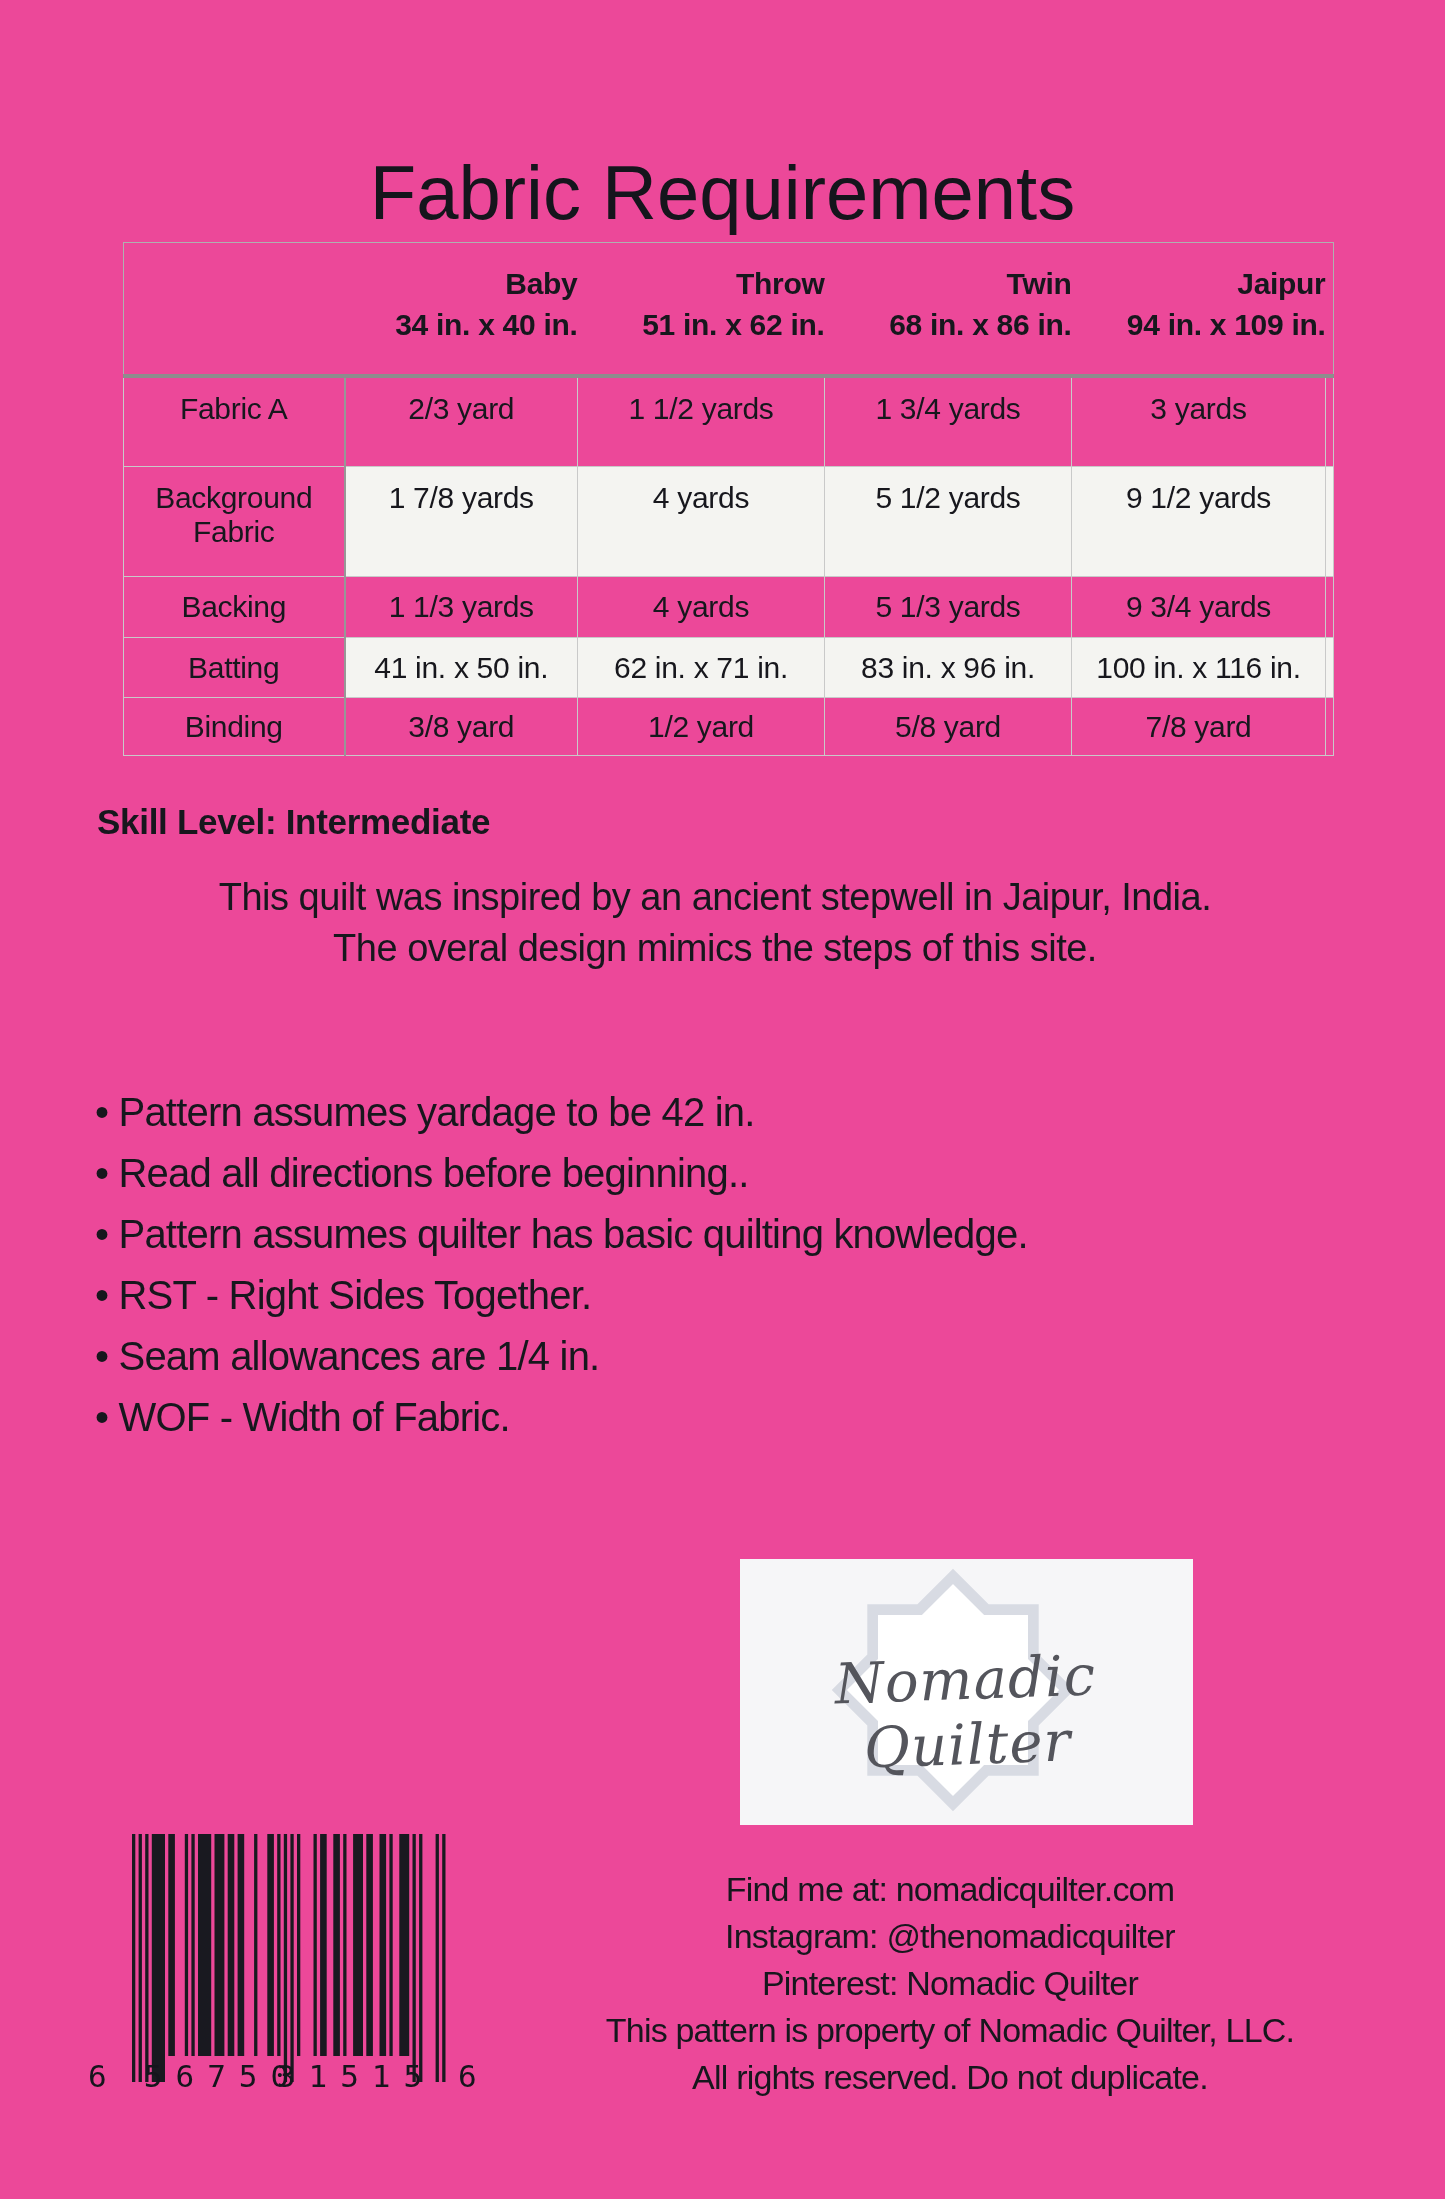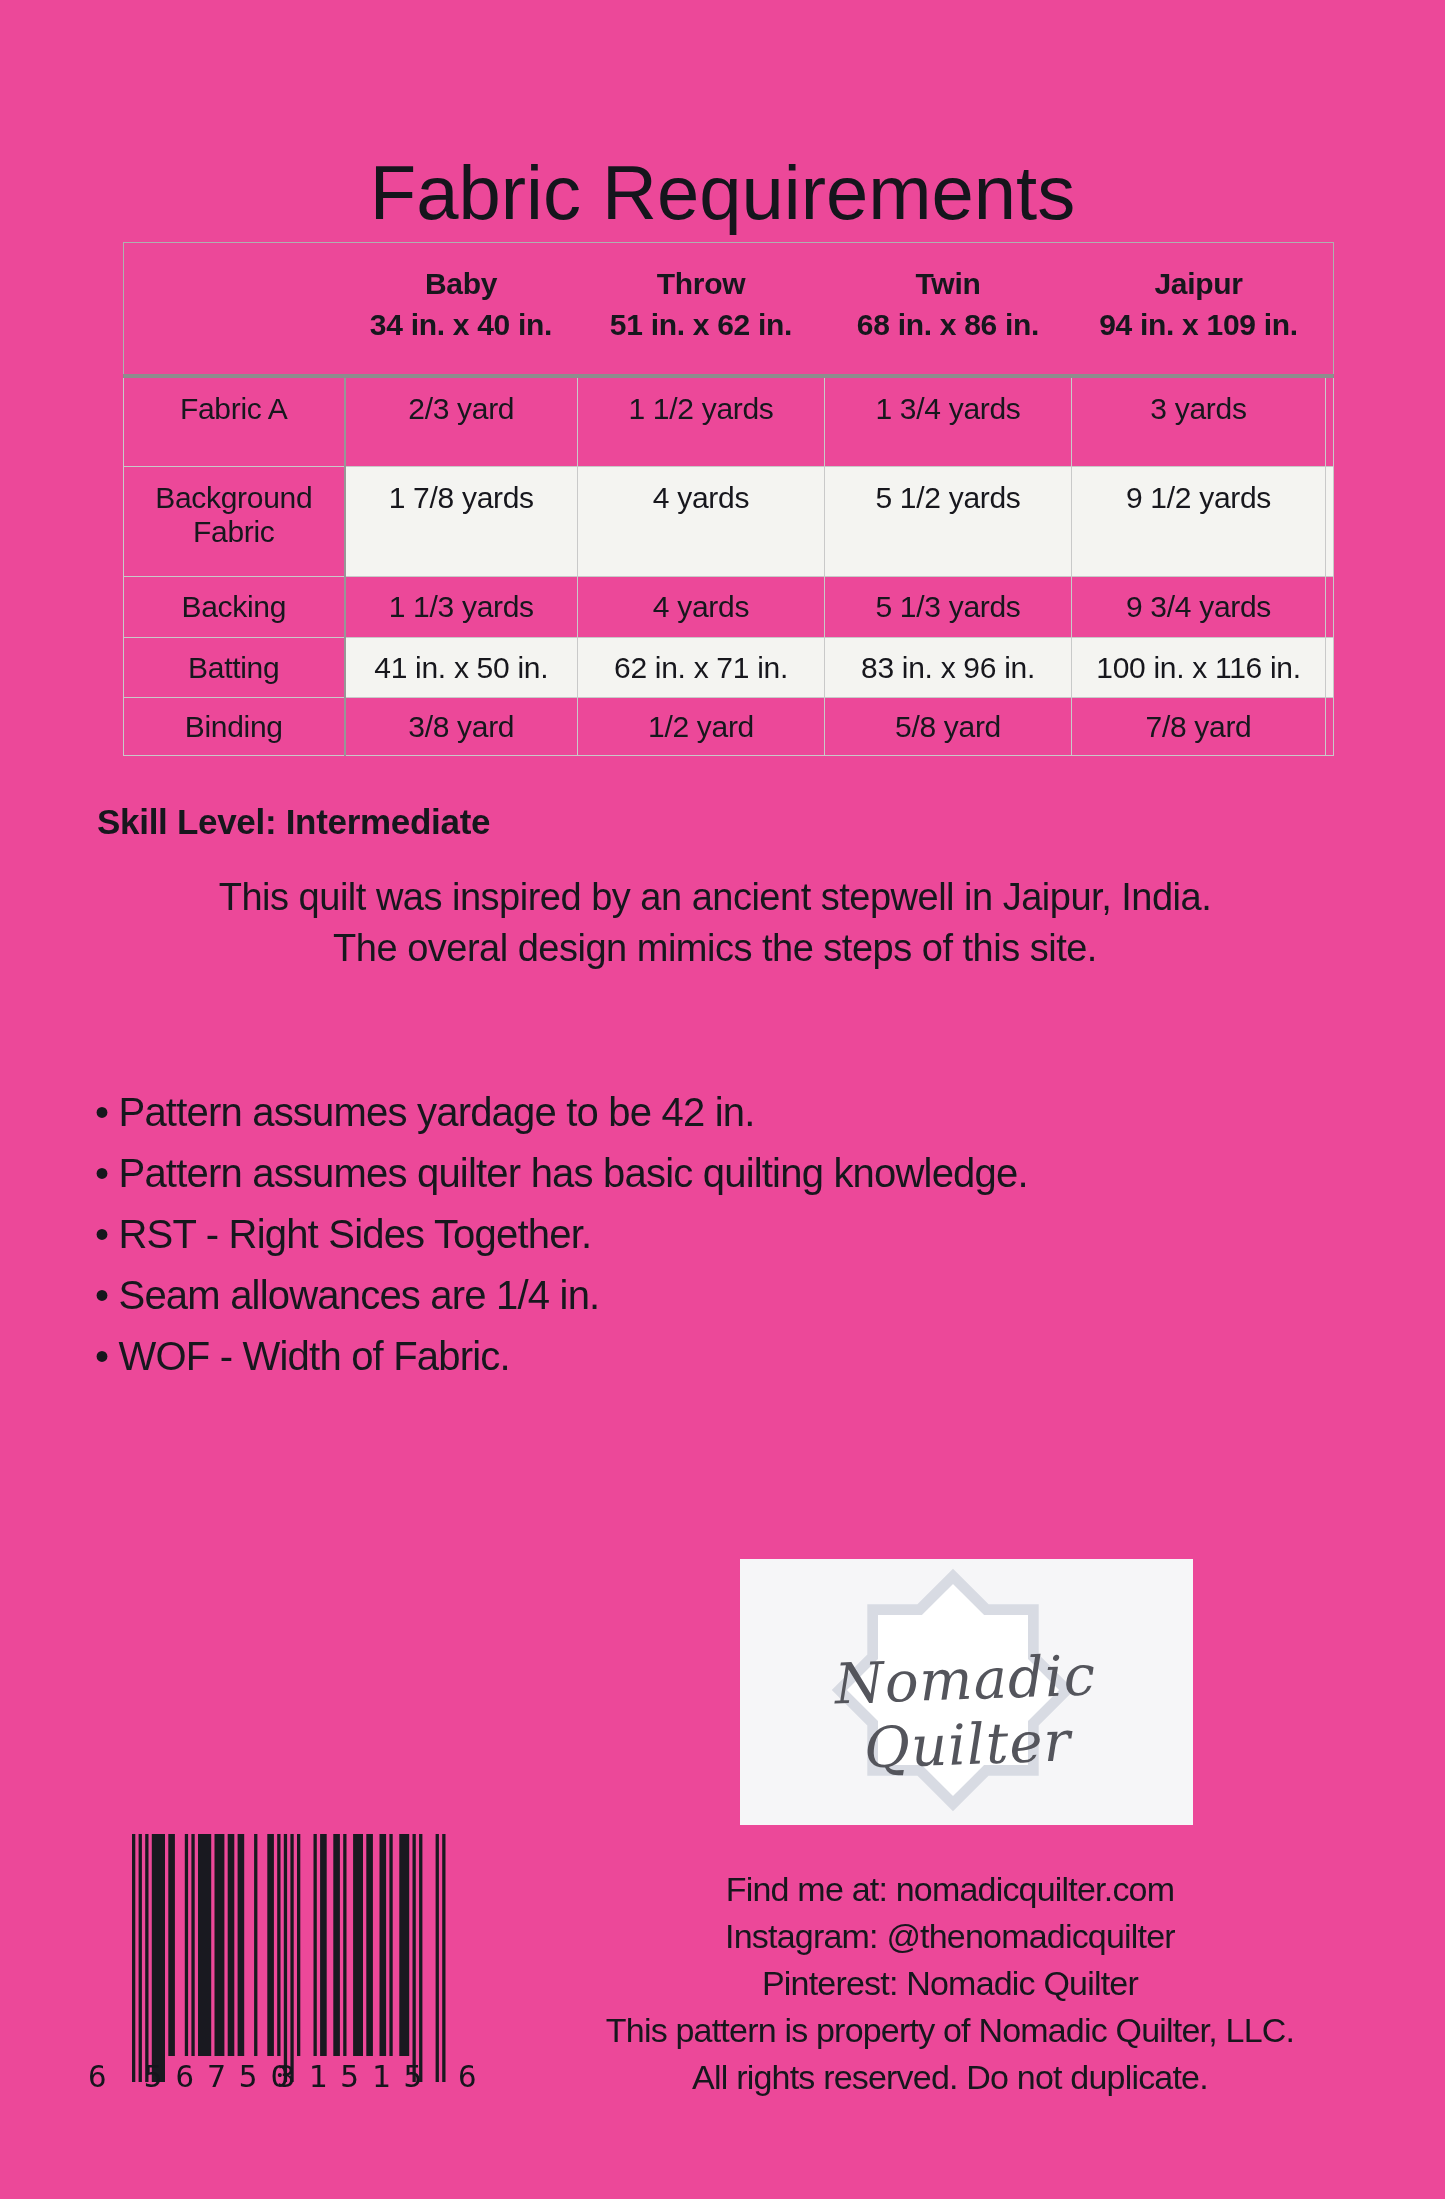--- a/index.html
+++ b/index.html
@@ -8,21 +8,21 @@
 
   .page-title{position:absolute;left:0;top:98px;width:1445px;text-align:center;
               font-size:76px;font-weight:400;color:#15151c;}
 
   
   .fr-table{position:absolute;left:123px;top:242px;width:1210px;
             border-collapse:collapse;table-layout:fixed;
             font-size:30px;letter-spacing:-0.3px;border:1px solid #b0b0b0;}
   .fr-table td{padding:0;}
   .header-row td{border:0 none;border-bottom:4px solid #8d8d8d;
-                 vertical-align:top;padding-top:20px;text-align:center;
+                 vertical-align:top;padding-top:20px;text-align:right;
                  font-weight:bold;line-height:41px;height:133px;box-sizing:border-box;}
   .fr-table tbody td{border:1px solid #c9c9c9;text-align:center;}
   .fr-table tbody td.r-label{border-right:2px solid #979797;}
   .fr-table tbody tr.striped td.r-val,
   .fr-table tbody tr.striped td.b-spacer{background:#f4f4f1;}
   .fr-table tbody tr.tall td{vertical-align:top;padding-top:14px;}
   .fr-table tbody tr.short td{vertical-align:middle;}
   .r-val{white-space:nowrap;}
   .label-divider-tail{position:absolute;left:344px;top:745px;width:2px;height:9px;background:#979797;}
 
@@ -139,20 +139,21 @@
   <div class="skill-level">Skill Level: Intermediate</div>
 
   <div class="description">
       <div class="desc-line">This quilt was inspired by an ancient stepwell in Jaipur, India.</div>
       <div class="desc-line">The overal design mimics the steps of this site.</div>
     </div>
 
   <div class="byb">
     <div>
         <div class="bullet">Pattern assumes yardage to be 42 in.</div>
+        <div class="bullet">Read all directions before beginning..</div>
         <div class="bullet">Pattern assumes quilter has basic quilting knowledge.</div>
         <div class="bullet">RST - Right Sides Together.</div>
         <div class="bullet">Seam allowances are 1/4 in.</div>
         <div class="bullet">WOF - Width of Fabric.</div>
       </div>
   </div>
 
   <div class="logo-card">
     <svg class="logo-star" width="250" height="250" viewBox="-140 -140 280 280" xmlns="http://www.w3.org/2000/svg">
       <polygon points="0,-127.3 37.3,-90 90,-90 90,-37.3 127.3,0 90,37.3 90,90 37.3,90 0,127.3 -37.3,90 -90,90 -90,37.3 -127.3,0 -90,-37.3 -90,-90 -37.3,-90" fill="#ffffff" stroke="#d8dbe3" stroke-width="12"></polygon>

